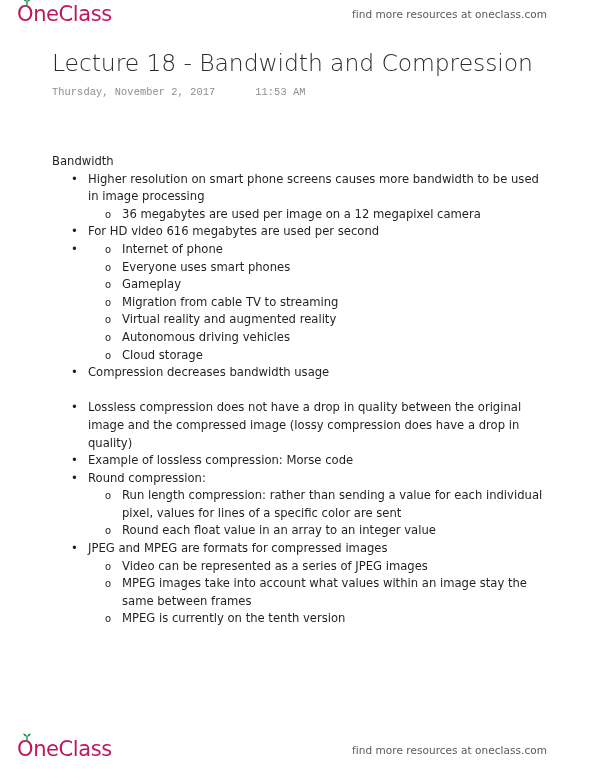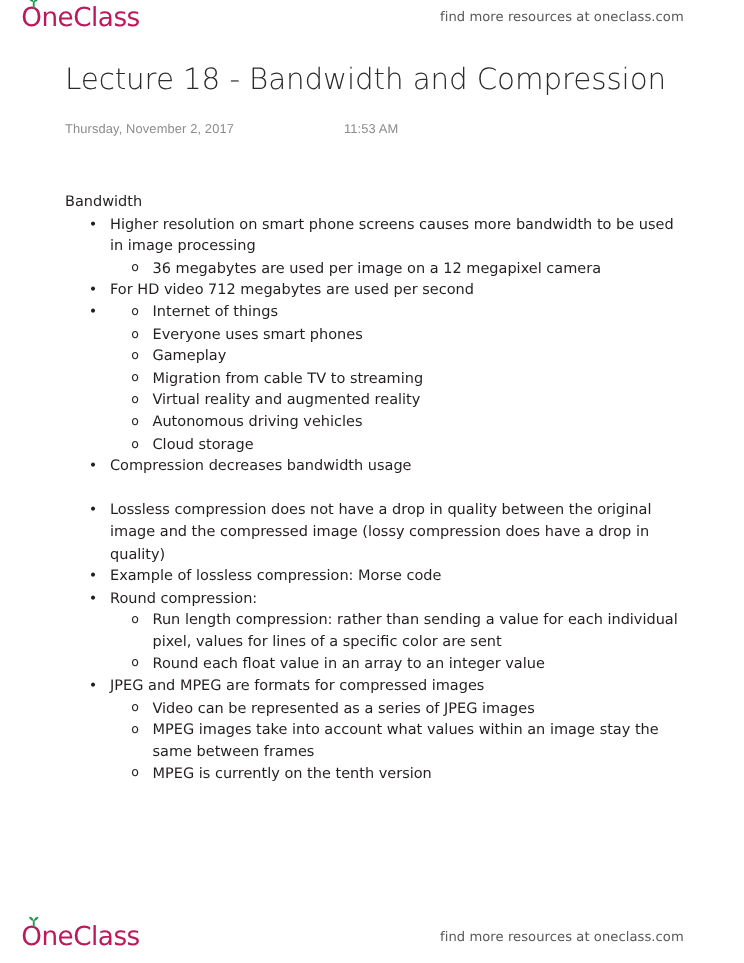--- a/index.html
+++ b/index.html
@@ -67,27 +67,26 @@
   .doc-title {
     font-family: "DejaVu Sans", sans-serif;
     font-size: 23.5px;
     font-weight: 300;
     color: #2b2b2b;
     line-height: 1.18;
     letter-spacing: -0.1px;
     white-space: nowrap;
   }
   .doc-subtitle {
-    margin-top: 20px;
-    font-family: Liberation Sans, sans-serif;
+    margin-top: 8px;
+    font-family: Liberation Mono, monospace;
     font-size: 10.3px;
     color: #8c8c8c;
     letter-spacing: 0.1px;
     display: flex;
-    gap: 48px;
   }
   .doc-date { white-space: nowrap; }
   .doc-time { margin-left: 40px; white-space: nowrap; }
 
   
   .notes {
     position: absolute;
     left: 52px;
     top: 153px;
     width: 500px;
@@ -170,28 +169,28 @@
           <span class="li-text">Higher resolution on smart phone screens causes more bandwidth to be used in image processing</span>
           <ul class="lvl2">
             <li class="bullet2">
               <span class="marker">o</span>
               <span class="li-text">36 megabytes are used per image on a 12 megapixel camera</span>
             </li>
           </ul>
         </li>
         <li class="bullet1">
           <span class="marker">•</span>
-          <span class="li-text">For HD video 712 megabytes are used per second</span>
-        </li>
-        <li class="bullet1">
-          <span class="marker">•</span>
-          <ul class="lvl2">
-            <li class="bullet2">
-              <span class="marker">o</span>
-              <span class="li-text">Internet of things</span>
+          <span class="li-text">For HD video 616 megabytes are used per second</span>
+        </li>
+        <li class="bullet1">
+          <span class="marker">•</span>
+          <ul class="lvl2">
+            <li class="bullet2">
+              <span class="marker">o</span>
+              <span class="li-text">Internet of phone</span>
             </li>
             <li class="bullet2">
               <span class="marker">o</span>
               <span class="li-text">Everyone uses smart phones</span>
             </li>
             <li class="bullet2">
               <span class="marker">o</span>
               <span class="li-text">Gameplay</span>
             </li>
             <li class="bullet2">

